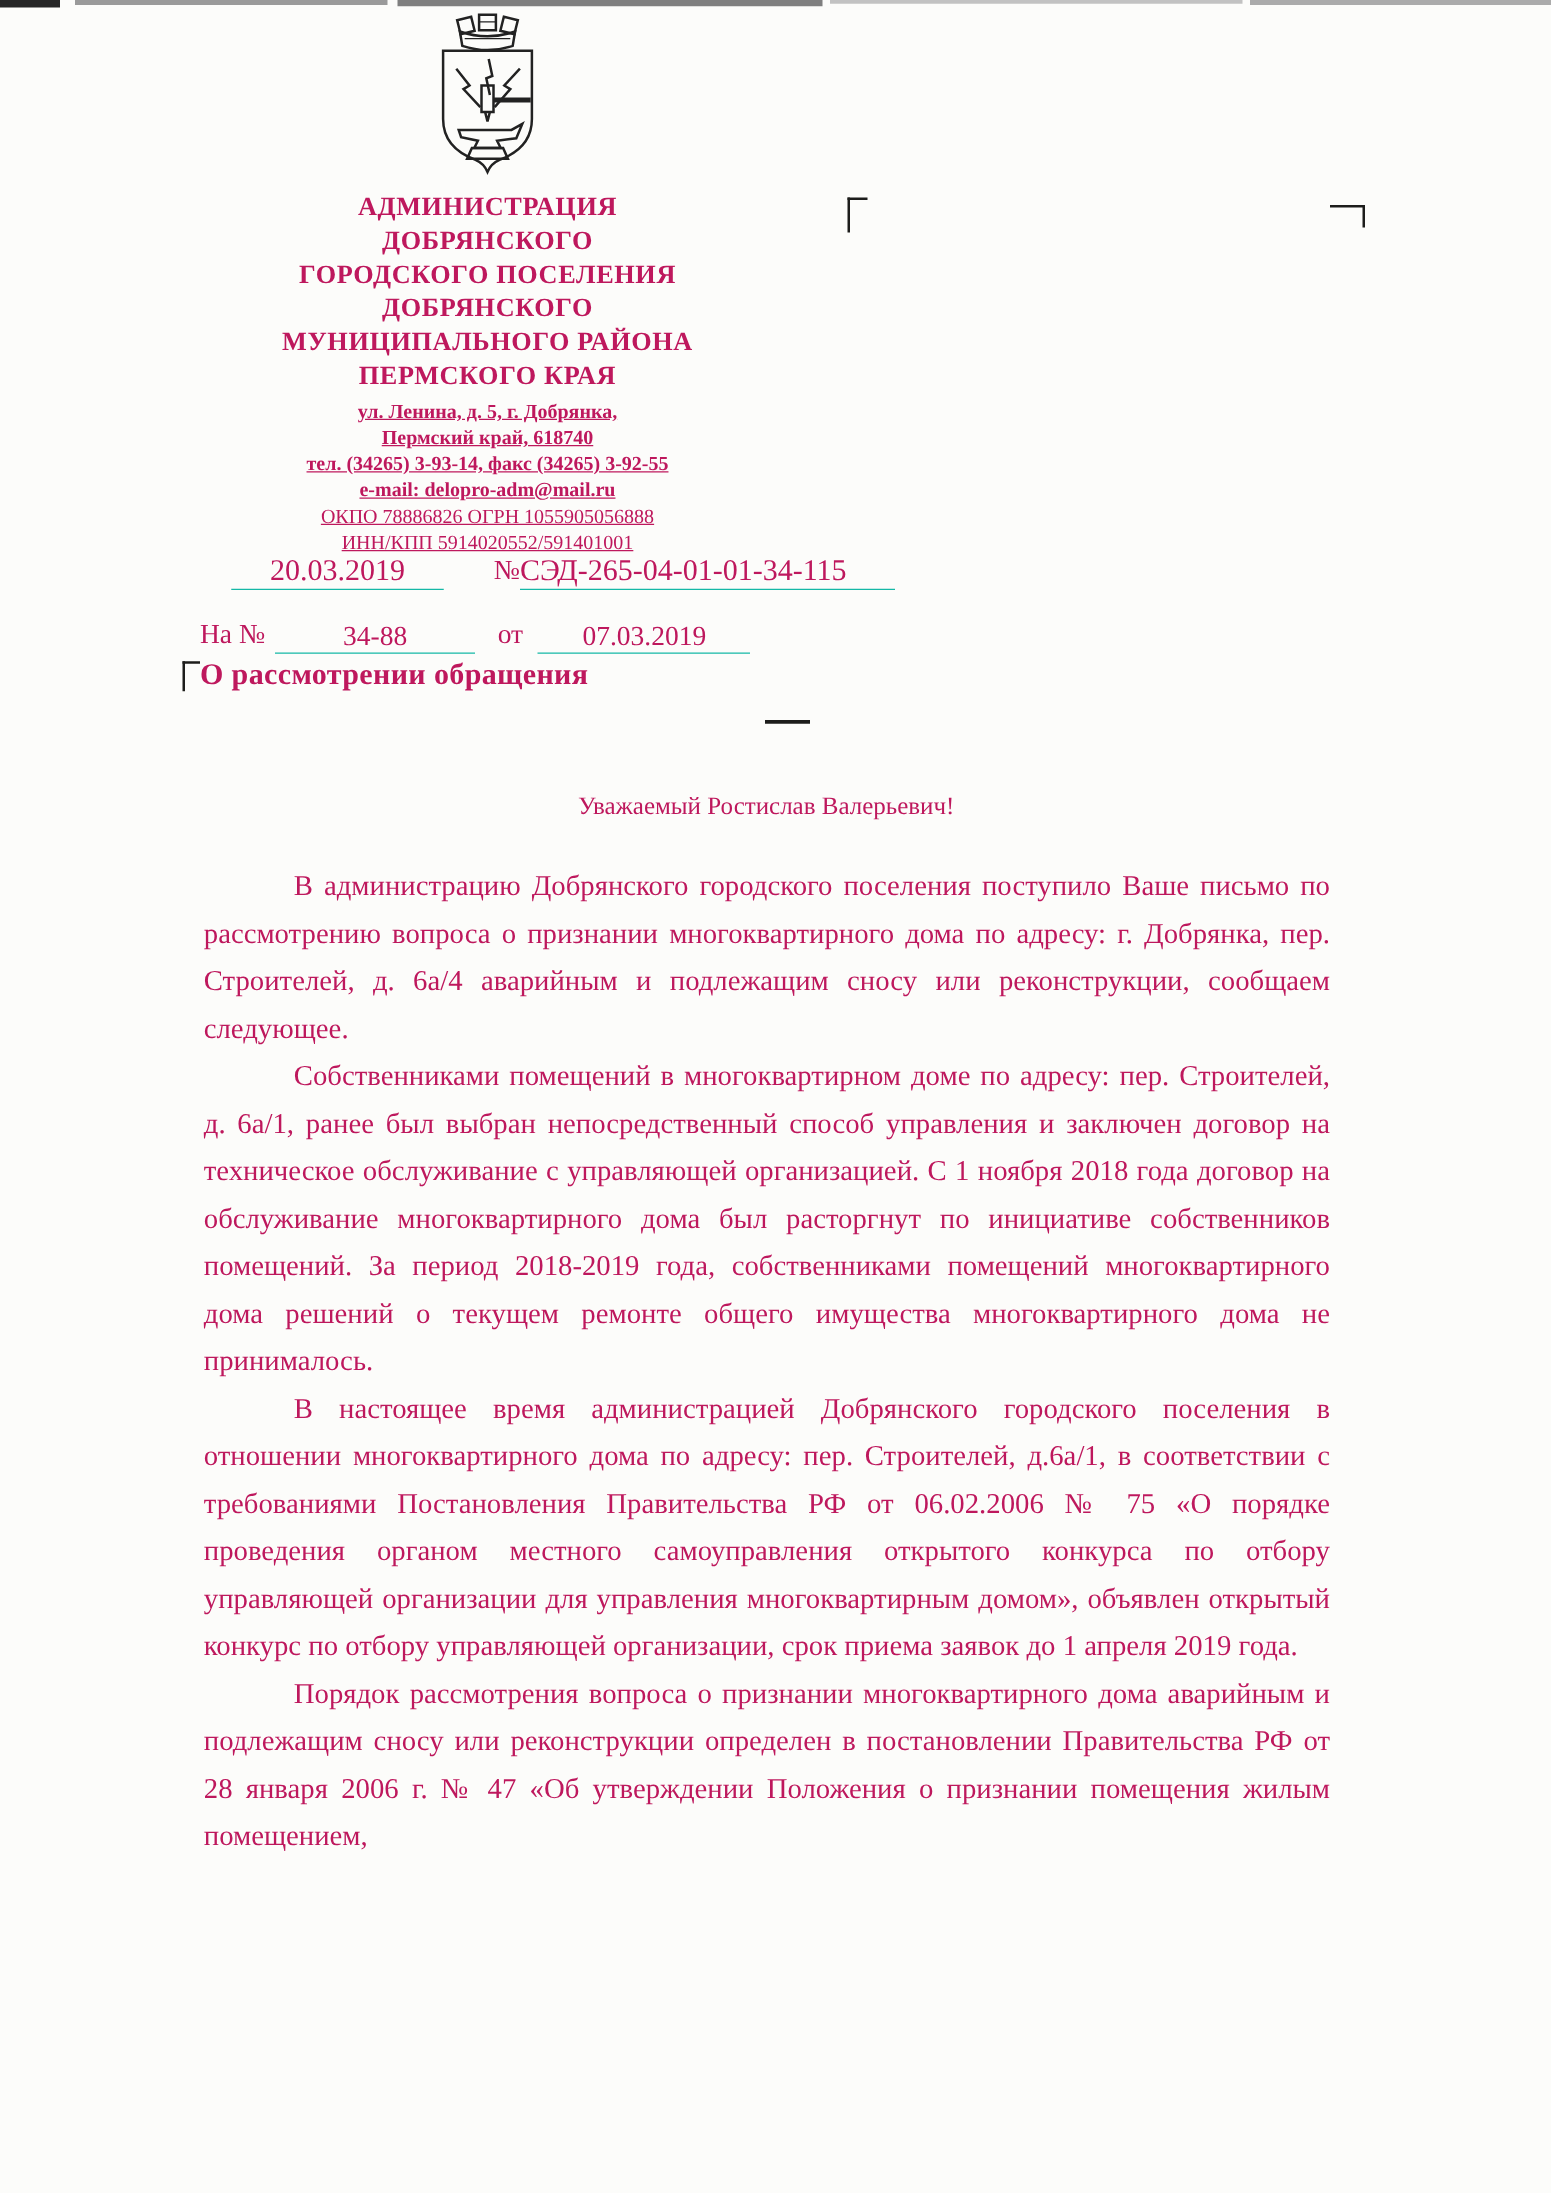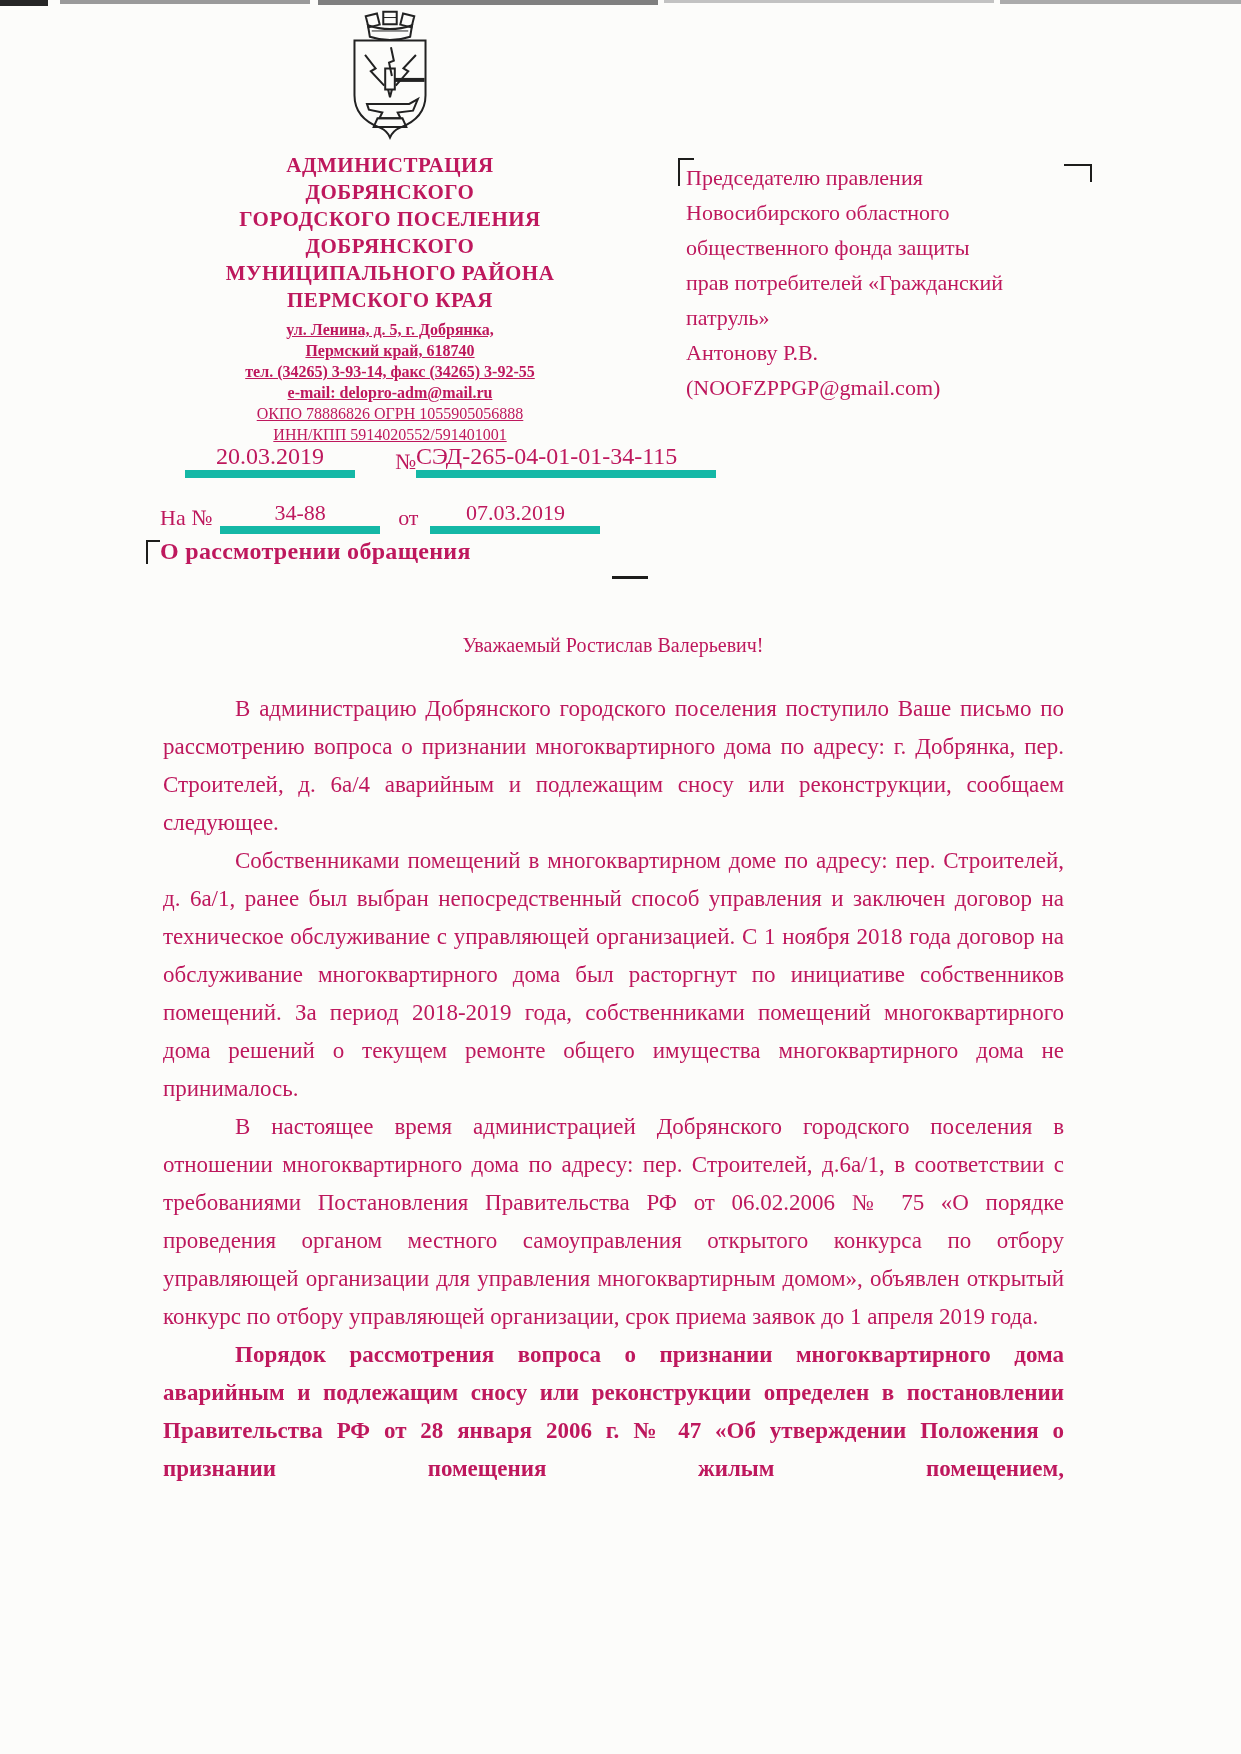--- a/index.html
+++ b/index.html
@@ -31,40 +31,40 @@
   
   .recipient{position:absolute;left:686px;top:160px;width:410px;font-size:22px;line-height:35px;}
   .recipient-corner{position:absolute;left:678px;top:158px;width:14px;height:26px;
     border-left:2px solid #1d1d1b;border-top:2px solid #1d1d1b;}
   .page-corner-tr{position:absolute;left:1064px;top:164px;width:26px;height:16px;
     border-right:2px solid #1d1d1b;border-top:2px solid #1d1d1b;}
 
   
   .ref{position:absolute;left:160px;top:443px;width:620px;font-size:24px;}
   .row1{display:flex;align-items:flex-end;}
-  .uline{border-bottom:8px solid #14b8a6;text-align:center;display:inline-block;}
+  .uline{border-bottom:1px solid #14b8a6;text-align:center;display:inline-block;}
   .date-f{width:170px;margin-left:25px;}
   .num-sign{margin-left:40px;font-size:22px;align-self:flex-end;padding-bottom:3px;}
   .num-f{width:300px;text-align:left;}
   .row2{display:flex;align-items:flex-end;margin-top:22px;font-size:22px;}
   .row2 .lbl{padding-bottom:3px;}
   .reply-num{width:160px;margin-left:8px;}
   .ot{margin-left:18px;padding-bottom:3px;}
   .reply-date{width:170px;margin-left:12px;}
   .subject-row{position:relative;margin-top:4px;}
   .subject-corner{position:absolute;left:-14px;top:2px;width:12px;height:22px;
     border-left:2px solid #1d1d1b;border-top:2px solid #1d1d1b;}
   .subject{font-weight:bold;font-size:24px;letter-spacing:.3px;}
   .right-dash{position:absolute;left:612px;top:576px;width:36px;border-top:3px solid #1d1d1b;}
 
   
   .salutation{position:absolute;left:163px;top:634px;width:900px;text-align:center;font-size:20px;}
   .letter-body{position:absolute;left:163px;top:690px;width:901px;font-size:23px;line-height:38px;text-align:justify;}
   .para{margin:0;text-indent:72px;}
-  .para.continues{text-align-last:justify;font-weight:bold;}
+  .para.continues{text-align-last:justify;}
 
   svg.emblem *{vector-effect:non-scaling-stroke;}
 </style>
 </head>
 <body>
 
 <div class="page">
 
   <div class="scan-strip s1"></div>
   <div class="scan-strip s2"></div>
@@ -107,29 +107,20 @@
       <div class="addr-line b">тел. (34265) 3-93-14, факс (34265) 3-92-55</div>
       <div class="addr-line b">e-mail: delopro-adm@mail.ru</div>
       <div class="addr-line">ОКПО 78886826 ОГРН 1055905056888</div>
       <div class="addr-line">ИНН/КПП 5914020552/591401001</div>
     </div>
   </div>
 
   <div class="recipient-corner"></div>
   <div class="page-corner-tr"></div>
 
-  <div class="recipient">
-    <div>Председателю правления</div>
-    <div>Новосибирского областного</div>
-    <div>общественного фонда защиты</div>
-    <div>прав потребителей «Гражданский</div>
-    <div>патруль»</div>
-    <div>Антонову Р.В.</div>
-    <div>(NOOFZPPGP@gmail.com)</div>
-  </div>
 
   <div class="ref">
     <div class="row1">
       <span class="uline date-f">20.03.2019</span>
       <span class="num-sign">№</span>
       <span class="uline num-f">СЭД-265-04-01-01-34-115</span>
     </div>
     <div class="row2">
       <span class="lbl">На №</span>
       <span class="uline reply-num">34-88</span>

